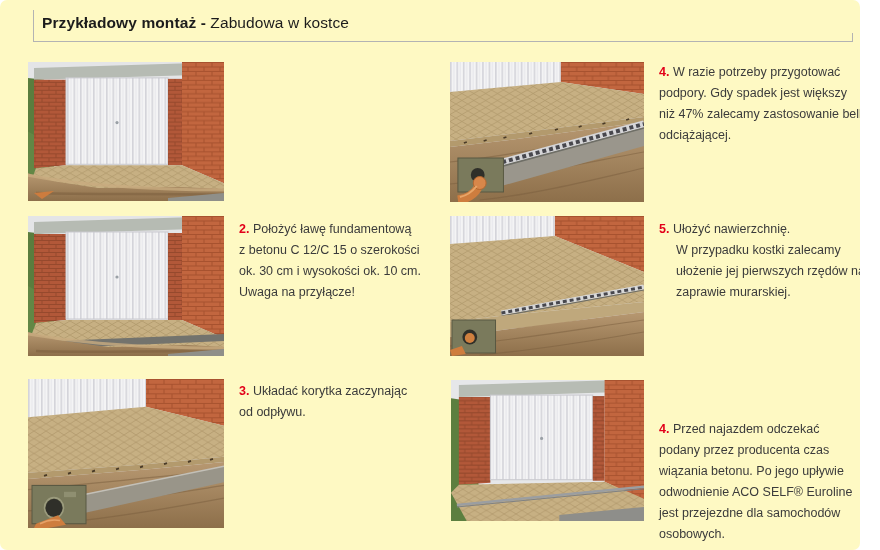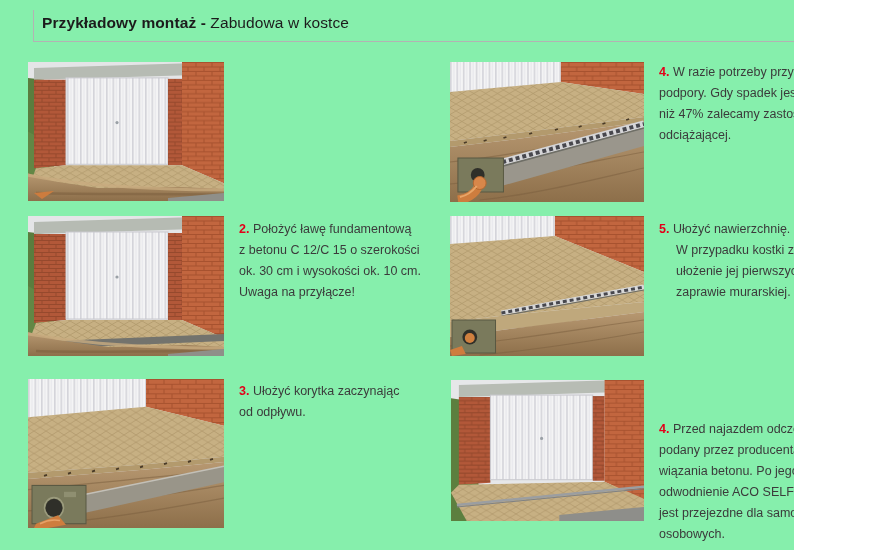--- a/index.html
+++ b/index.html
@@ -1,18 +1,18 @@
 <!DOCTYPE html>
 <html><head>
 <meta charset="utf-8">
 <style>
   html,body { margin:0; padding:0; background:#ffffff; }
   .page {
-    position:relative; width:794px; height:550px; background:#86efac;
-    font-family:"Liberation Sans", sans-serif; overflow:hidden;
+    position:relative; width:860px; height:550px; background:#fef9c3;
+    font-family:"Liberation Sans", sans-serif; overflow:hidden;border-radius:7px;
   }
   
   .rule-v { position:absolute; left:33px; top:10px; width:1px; height:31px; background:#b3b3b3; }
   .rule-h { position:absolute; left:33px; top:33px; width:819px; height:8px;
             border-bottom:1px solid #b3b3b3; border-right:1px solid #b3b3b3; }
   .title { position:absolute; left:42px; top:14px; font-size:15.5px; color:#1c1c1c; letter-spacing:.1px; }
   .title b { font-weight:bold; }
   
   .fig { position:absolute; display:block; }
   .fig svg { display:block; width:100%; height:100%; }
@@ -205,21 +205,21 @@
 
 
   <div class="step" id="t2">
     <p><span class="num">2.</span> <span class="body">Położyć ławę fundamentową
 z betonu C 12/C 15 o szerokości
 ok. 30 cm i wysokości ok. 10 cm.
 Uwaga na przyłącze!</span></p>
   </div>
 
   <div class="step" id="t3">
-    <p><span class="num">3.</span> <span class="body">Ułożyć korytka zaczynając
+    <p><span class="num">3.</span> <span class="body">Układać korytka zaczynając
 od odpływu.</span></p>
   </div>
 
   <div class="step" id="t4">
     <p><span class="num">4.</span> <span class="body">W razie potrzeby przygotować
 podpory. Gdy spadek jest większy
 niż 47% zalecamy zastosowanie belki
 odciążającej.</span></p>
   </div>
 

